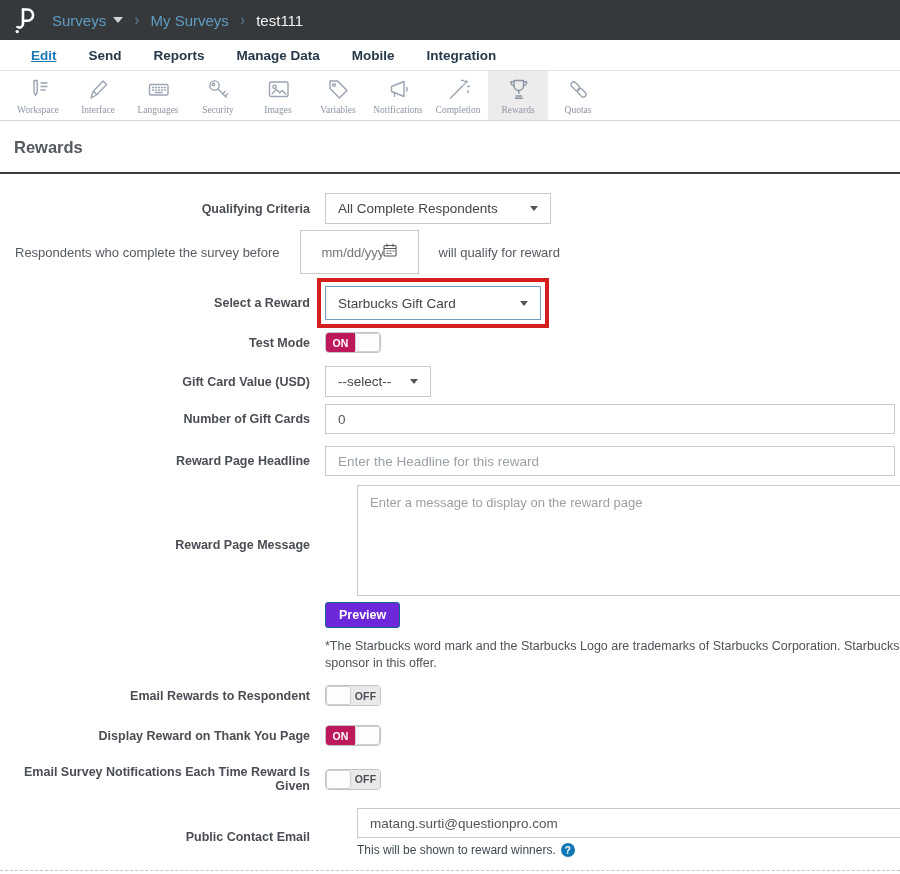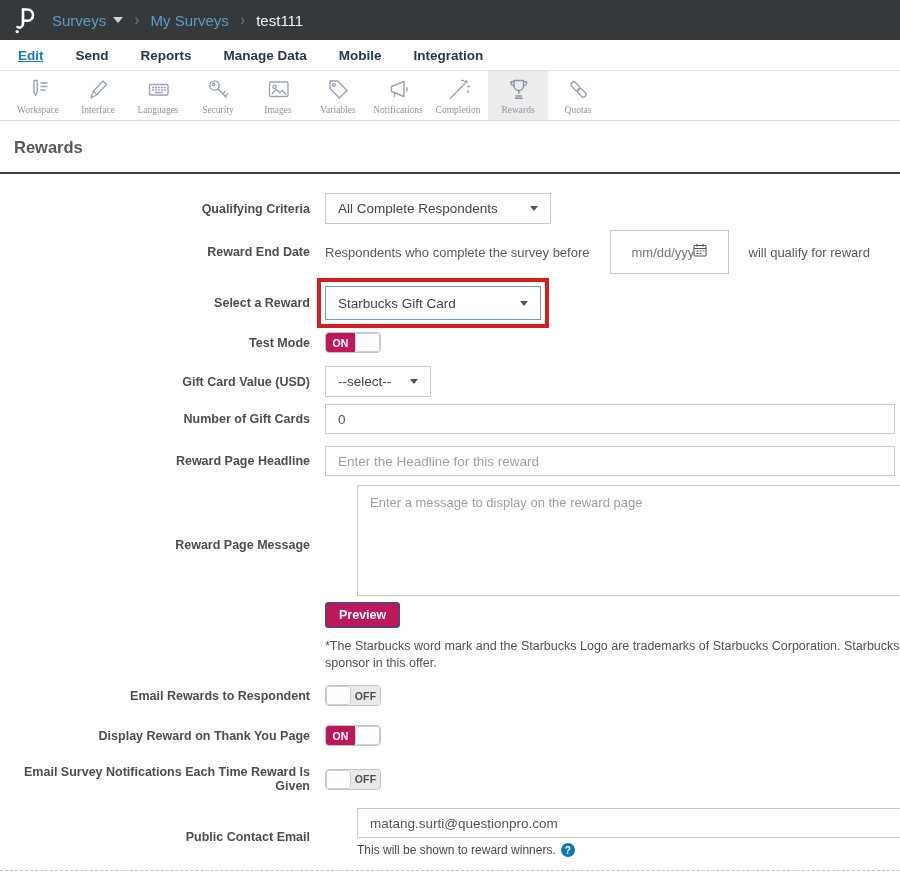--- a/index.html
+++ b/index.html
@@ -10,21 +10,21 @@
   .topbar { height:40px; background:#36393c; display:flex; align-items:center; padding:0 14px; }
   .logo { width:24px; height:28px; margin-right:14px; display:flex; align-items:center; }
   .crumb { font-size:15px; color:#5f9cc4; display:flex; align-items:center; cursor:pointer; }
   .crumb.current { color:#f2f2f2; }
   .caret-down { width:0; height:0; border-left:5px solid transparent; border-right:5px solid transparent;
     border-top:6px solid #cfd6da; margin-left:7px; }
   .crumb-sep { color:#4d6a80; font-size:16px; margin:0 11px; font-weight:bold; }
 
   
   .tabnav { height:31px; background:#fff; border-bottom:1px solid #e3e3e3;
-    display:flex; align-items:center; padding-left:18px; }
+    display:flex; align-items:center; padding-left:31px; }
   .tab { font-size:13.5px; font-weight:600; color:#25384a; margin-right:32px; cursor:pointer; }
   .tab.active { color:#1a79b4; text-decoration:underline; }
 
   
   .icontoolbar { height:50px; border-bottom:1px solid #d8d8d8; display:flex; align-items:stretch; padding-left:8px; }
   .tool { width:60px; display:flex; flex-direction:column; align-items:center; justify-content:center; cursor:pointer;font-family:Liberation Serif, serif; }
   .tool.active { background:#ececec; }
   .tool svg { display:block; }
   .tool-label { font-size:9.5px; color:#8d95a3; margin-top:3px; white-space:nowrap; }
 
@@ -64,21 +64,21 @@
     overflow:hidden; background:#fff; cursor:pointer; }
   .toggle .seg { flex:1; display:flex; align-items:center; justify-content:center;
     font-size:10.5px; font-weight:700; letter-spacing:.2px; }
   .toggle .knob { flex:0 0 25px; background:#fdfdfd; border-radius:3px; box-shadow:inset 0 0 0 1px #cfcfcf; }
   .toggle.on .seg { background:#be185d; color:#fff; }
   .toggle.off .seg { background:#e9e9e9; color:#4a4e54; }
 
   textarea.msg { width:570px; height:111px; border:1px solid #c9c9c9; padding:9px 12px;
     font-size:13px; color:#555; font-family:"Liberation Sans", sans-serif; resize:vertical; }
 
-  .btn { background:#be185d; border:1px solid #0d6294; border-radius:3px; color:#fff;
+  .btn { background:#6d28d9; border:1px solid #0d6294; border-radius:3px; color:#fff;
     font-size:12.5px; font-weight:700; padding:5px 13px; cursor:pointer;
     font-family:"Liberation Sans", sans-serif; }
 
   .disclaimer { font-size:12.5px; color:#4e5359; line-height:17px; }
   .disclaimer div { white-space:nowrap; }
 
   .help-note { font-size:12px; color:#3e4a52; display:flex; align-items:center; margin-top:5px; }
   .help-icon { width:14px; height:14px; border-radius:50%; background:#1177b2; color:#fff;
     font-size:10px; font-weight:700; display:inline-flex; align-items:center; justify-content:center;
     margin-left:5px; cursor:pointer; }
@@ -240,21 +240,20 @@
     <div class="row-label">Qualifying Criteria</div>
     <div class="row-ctl">
       <div class="sel" style="width:226px">
         <span>All Complete Respondents</span>
         <span class="caret"></span>
       </div>
     </div>
   </div>
 
   <div class="row mb4">
-    <div class="row-label">Reward End Date</div>
     <div class="row-ctl">
       <span class="inline-note">Respondents who complete the survey before</span>
       <span class="date-input">
         <input type="text" placeholder="mm/dd/yyyy" style="">
         <span>
           <svg width="14" height="14" viewBox="0 0 14 14" fill="none" stroke="#555" stroke-width="1.1">
             <rect x="1" y="2.5" width="12" height="10.5" rx="1"></rect>
               <path d="M1 5.5h12M4 .8v3M10 .8v3M3.5 8h2M6.5 8h2M9.5 8h2M3.5 10.5h2M6.5 10.5h2"></path>
           </svg>
         </span>

